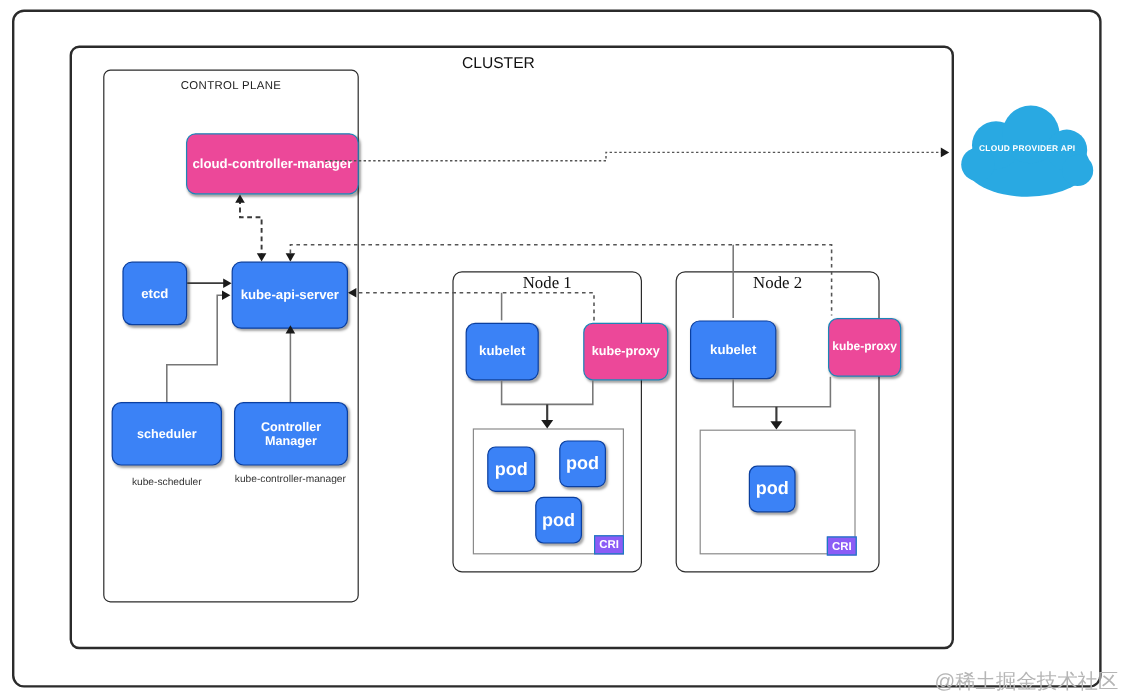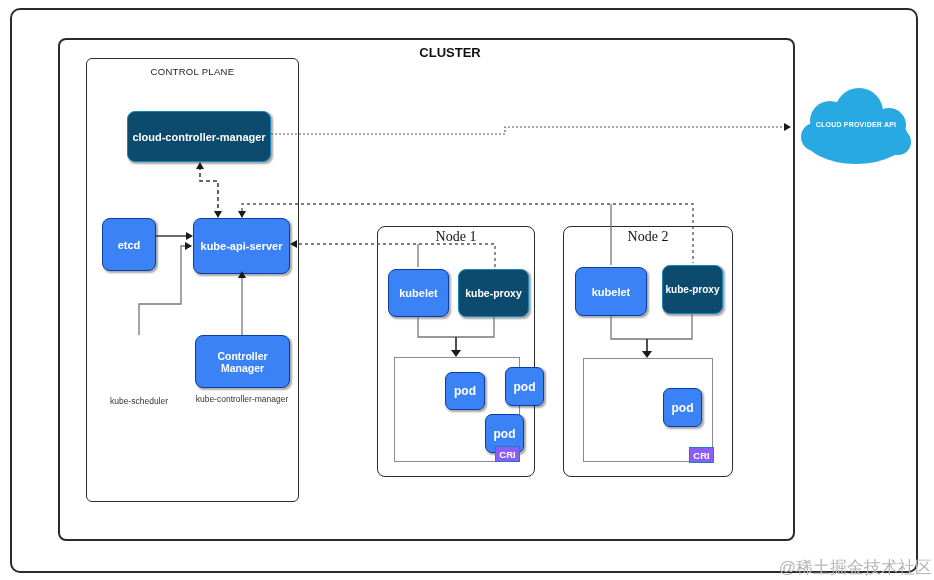--- a/index.html
+++ b/index.html
@@ -14,54 +14,55 @@
   .frame {
     position: absolute;
     border: 2px solid #2b2b2b;
     border-radius: 10px;
     background: transparent;
   }
   .outer-frame { left: 10px; top: 8px; width: 908px; height: 565px; }
   .cluster-box { left: 58px; top: 38px; width: 737px; height: 503px; border-radius: 8px; }
   .cluster-title {
     position: absolute; left: 385px; top: 45px; width: 130px;
-    text-align: center; font-weight: bold; font-size: 13px; color: #111;
+    font-weight: normal; font-size: 13px; color: #111;
   }
   .cp-box { left: 86px; top: 58px; width: 213px; height: 444px; border-width: 1.5px; border-radius: 6px; }
   .cp-title {
     position: absolute; left: 106px; top: 66px; width: 173px;
     text-align: center; font-size: 9.5px; color: #222; letter-spacing: 0.3px;
   }
   .bluebox {
     position: absolute;
     background: #3b82f6;
     border: 1px solid #0a3fa0;
     border-radius: 8px;
     color: #ffffff; font-weight: bold;
     display: flex; align-items: center; justify-content: center;
     text-align: center;
     box-shadow: 1.5px 1.5px 2px rgba(0,0,0,0.35);
     font-size: 11px;
   }
   .lightbox {
-    background: #0c4a6e;
+    background: #ec4899;
     border: 1px solid #1b85b8;
+    margin-left: 28px;
   }
   .caption {
     position: absolute; font-size: 8.5px; color: #333; text-align: center;
   }
   .node-box { border-width: 1.5px; border-radius: 8px; }
   .node-title {
     position: absolute; font-family: "Liberation Serif", serif;
     font-size: 14px; color: #111; text-align: center;
   }
   .cri-box {
     position: absolute; border: 1.5px solid #8a8a8a; background: #ffffff;
   }
-  .pod { font-size: 12px; border-radius: 7px; margin-left: 39px; }
+  .pod { font-size: 15px; border-radius: 7px; }
   .cri-badge {
     position: absolute; background: #8b5cf6; color: #fff;
     font-weight: bold; font-size: 9.5px;
     display: flex; align-items: center; justify-content: center;
     border: 1px solid #1b7cc0;
   }
   .cloud-wrap { position: absolute; left: 797px; top: 85px; width: 118px; height: 88px; }
   .cloud-label {
     position: absolute; left: 8px; top: 36px; width: 102px;
     text-align: center; color: #ffffff; font-weight: bold; font-size: 7px;
@@ -92,20 +93,23 @@
   </div>
 
   <div class="bluebox" style="left:102px; top:218px; width:54px; height:53px;">
     <span>etcd</span>
   </div>
 
   <div class="bluebox" style="left:193px; top:218px; width:97px; height:56px;">
     <span>kube-api-server</span>
   </div>
 
+  <div class="bluebox" style="left:93px; top:335px; width:92px; height:53px; font-size:10.5px;">
+    <span>scheduler</span>
+  </div>
 
   <div class="bluebox" style="left:195px; top:335px; width:95px; height:53px; font-size:10.5px;">
     <span>Controller Manager</span>
   </div>
 
   <div class="caption" style="left:94px; top:396px; width:90px;">kube-scheduler</div>
   <div class="caption" style="left:186px; top:394px; width:112px;">kube-controller-manager</div>
 
   <div class="frame node-box" style="left:377px; top:226px; width:158px; height:251px;"></div>
   <div class="node-title" style="left:397px; top:229px; width:118px;">Node 1</div>

